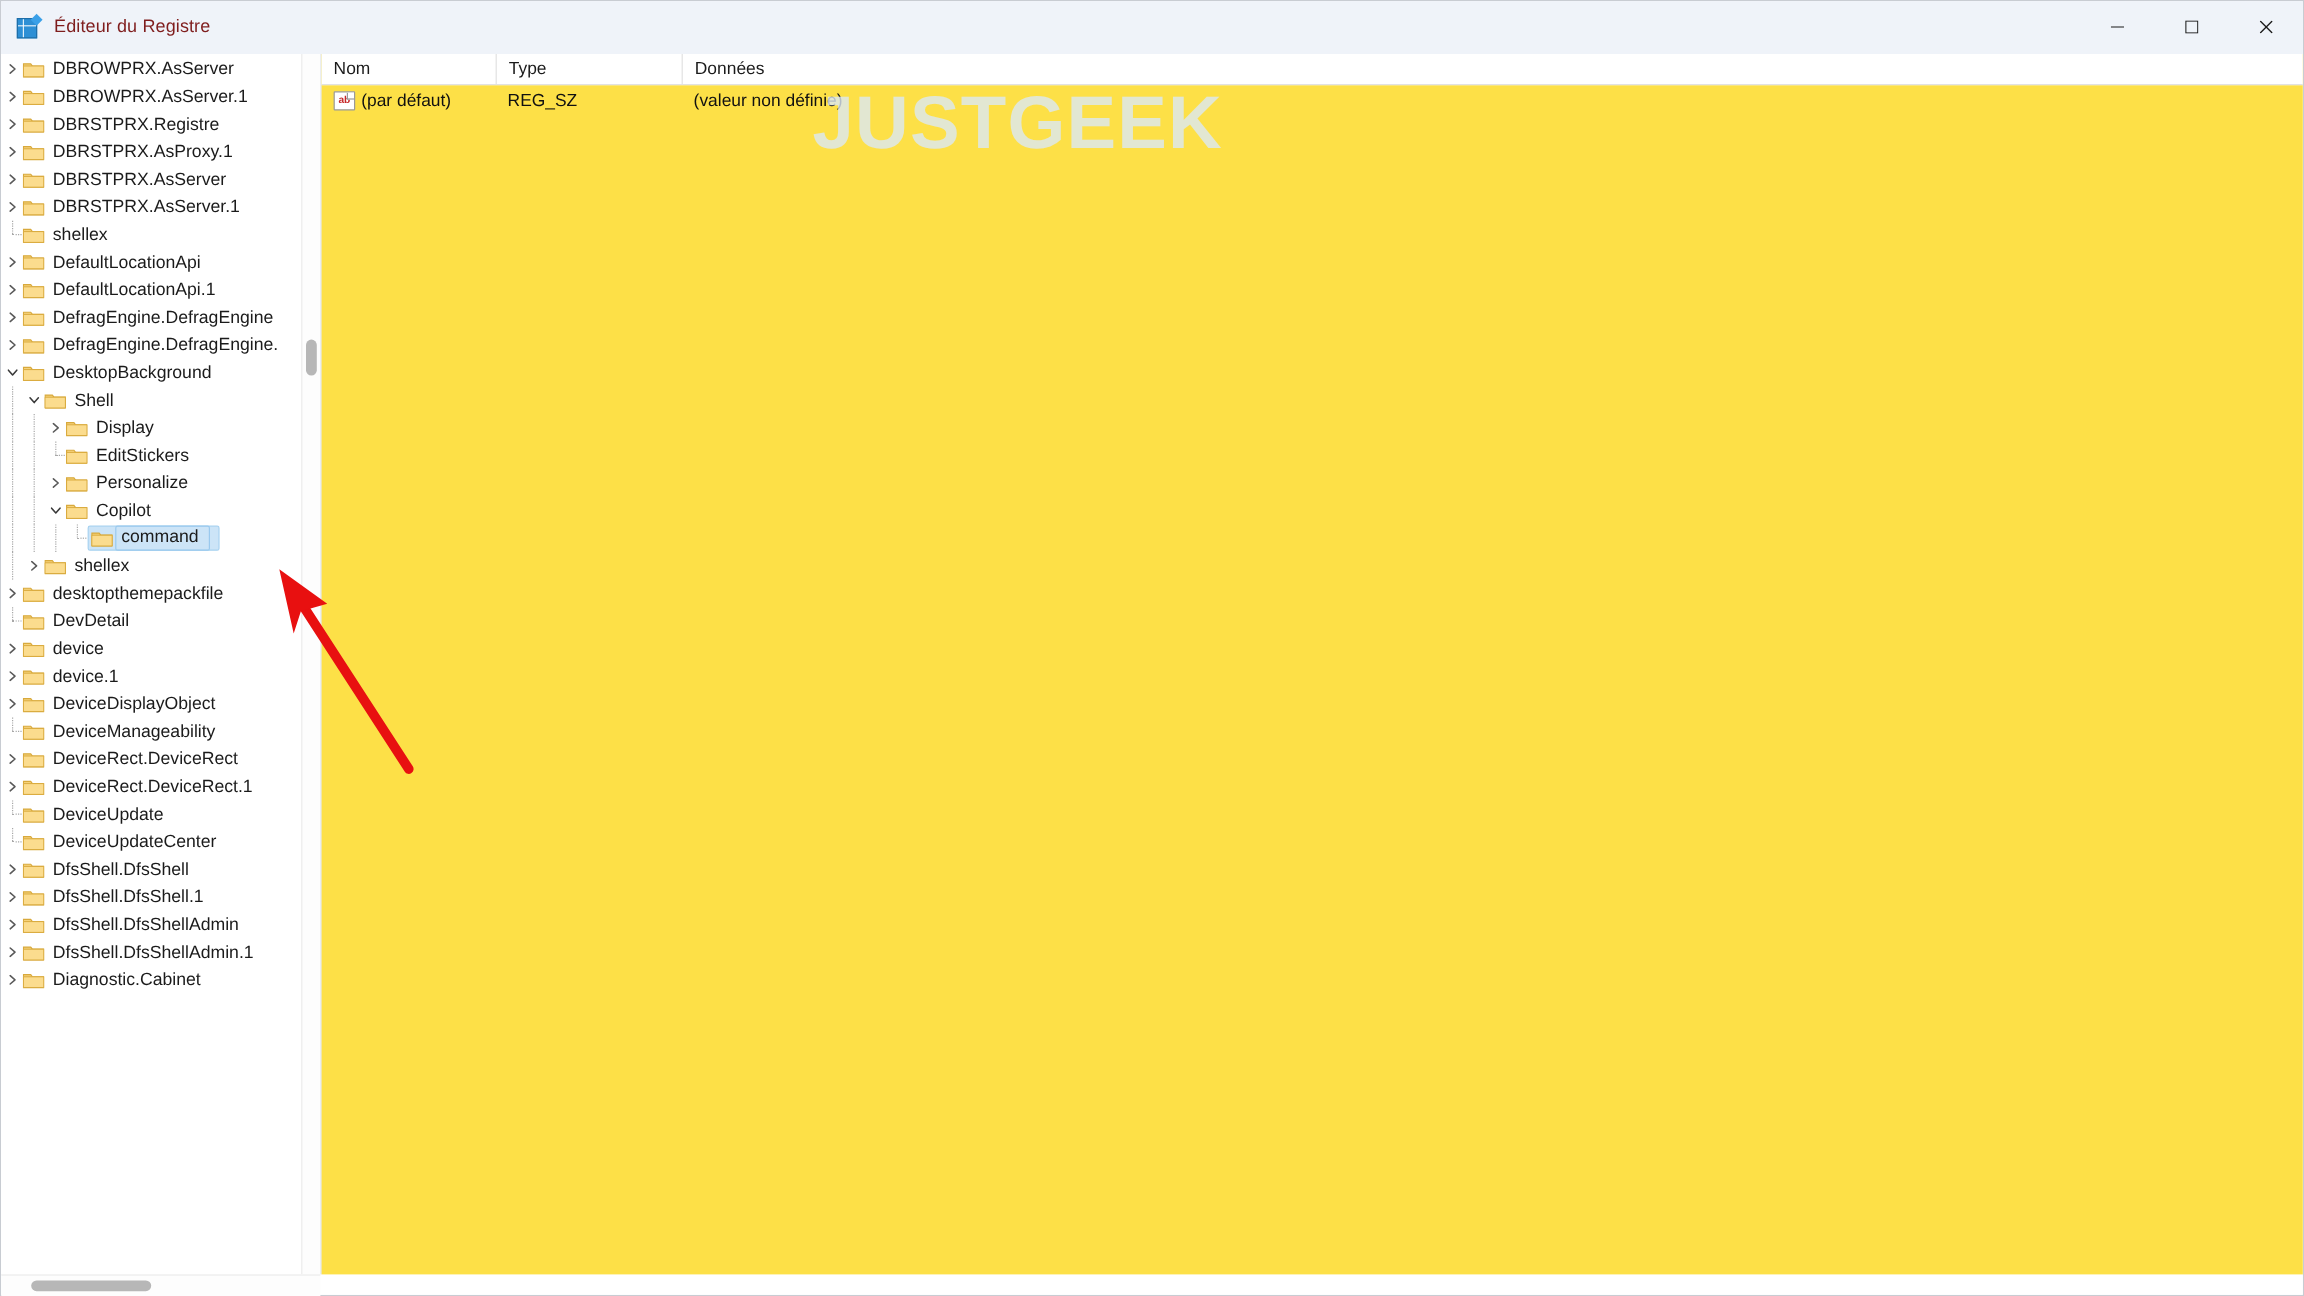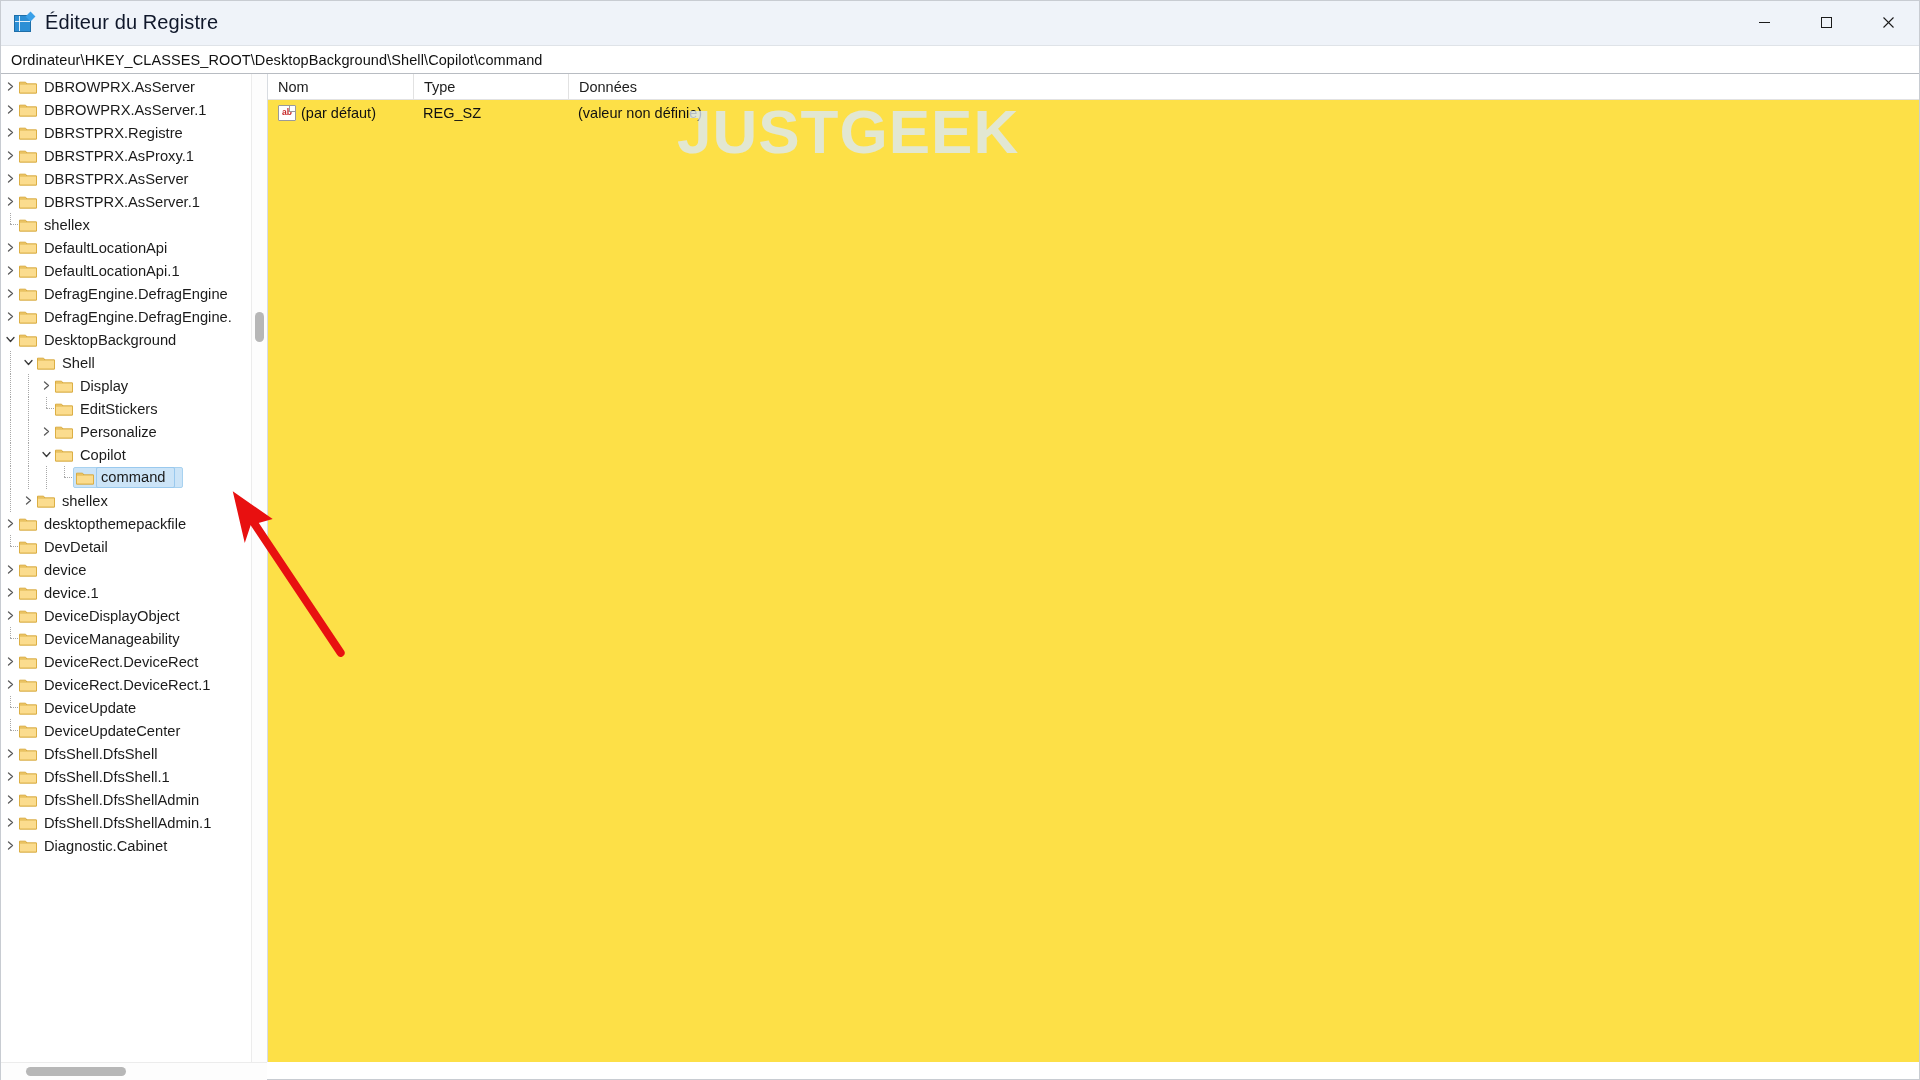--- a/index.html
+++ b/index.html
@@ -38,21 +38,21 @@
   .app-icon .sq:before{
     content:"";position:absolute;left:4px;top:0;width:1px;height:100%;background:#ffffff;opacity:.85;
   }
   .app-icon .sq:after{
     content:"";position:absolute;left:0;top:5px;width:100%;height:1px;background:#ffffff;opacity:.85;
   }
   .app-icon .gem{
     position:absolute;right:0;top:0;width:7px;height:7px;background:#3aa0e8;transform:rotate(45deg);
   }
   .title-text{
-    font-size:20px;color:#0f172a;letter-spacing:.1px;
+    font-size:15px;color:#7f1d1d;letter-spacing:.1px;
   }
   .wincontrols{
     position:absolute;right:0;top:0;height:43px;display:flex;
   }
   .wc{
     width:62px;height:43px;display:flex;align-items:center;justify-content:center;
     color:#1b1b1b;
   }
   .wc svg{display:block;}
 
@@ -237,23 +237,20 @@
       <div class="wc close">
         <svg width="11" height="11" viewBox="0 0 11 11">
             <line x1="0.5" y1="0.5" x2="10.5" y2="10.5" stroke="currentColor" stroke-width="1.1"></line>
             <line x1="10.5" y1="0.5" x2="0.5" y2="10.5" stroke="currentColor" stroke-width="1.1"></line>
           </svg>
       </div>
     </div>
   </div>
 
 
-  <div class="addressbar">
-    <div class="address-text">Ordinateur\HKEY_CLASSES_ROOT\DesktopBackground\Shell\Copilot\command</div>
-  </div>
 
   <div class="content">
 
     <div class="watermark">JUSTGEEK</div>
 
     <div class="treepane">
       <div class="tree" id="tree-root">
           <div class="node">
             <div class="twisty">
               <svg width="9" height="9" viewBox="0 0 9 9">

